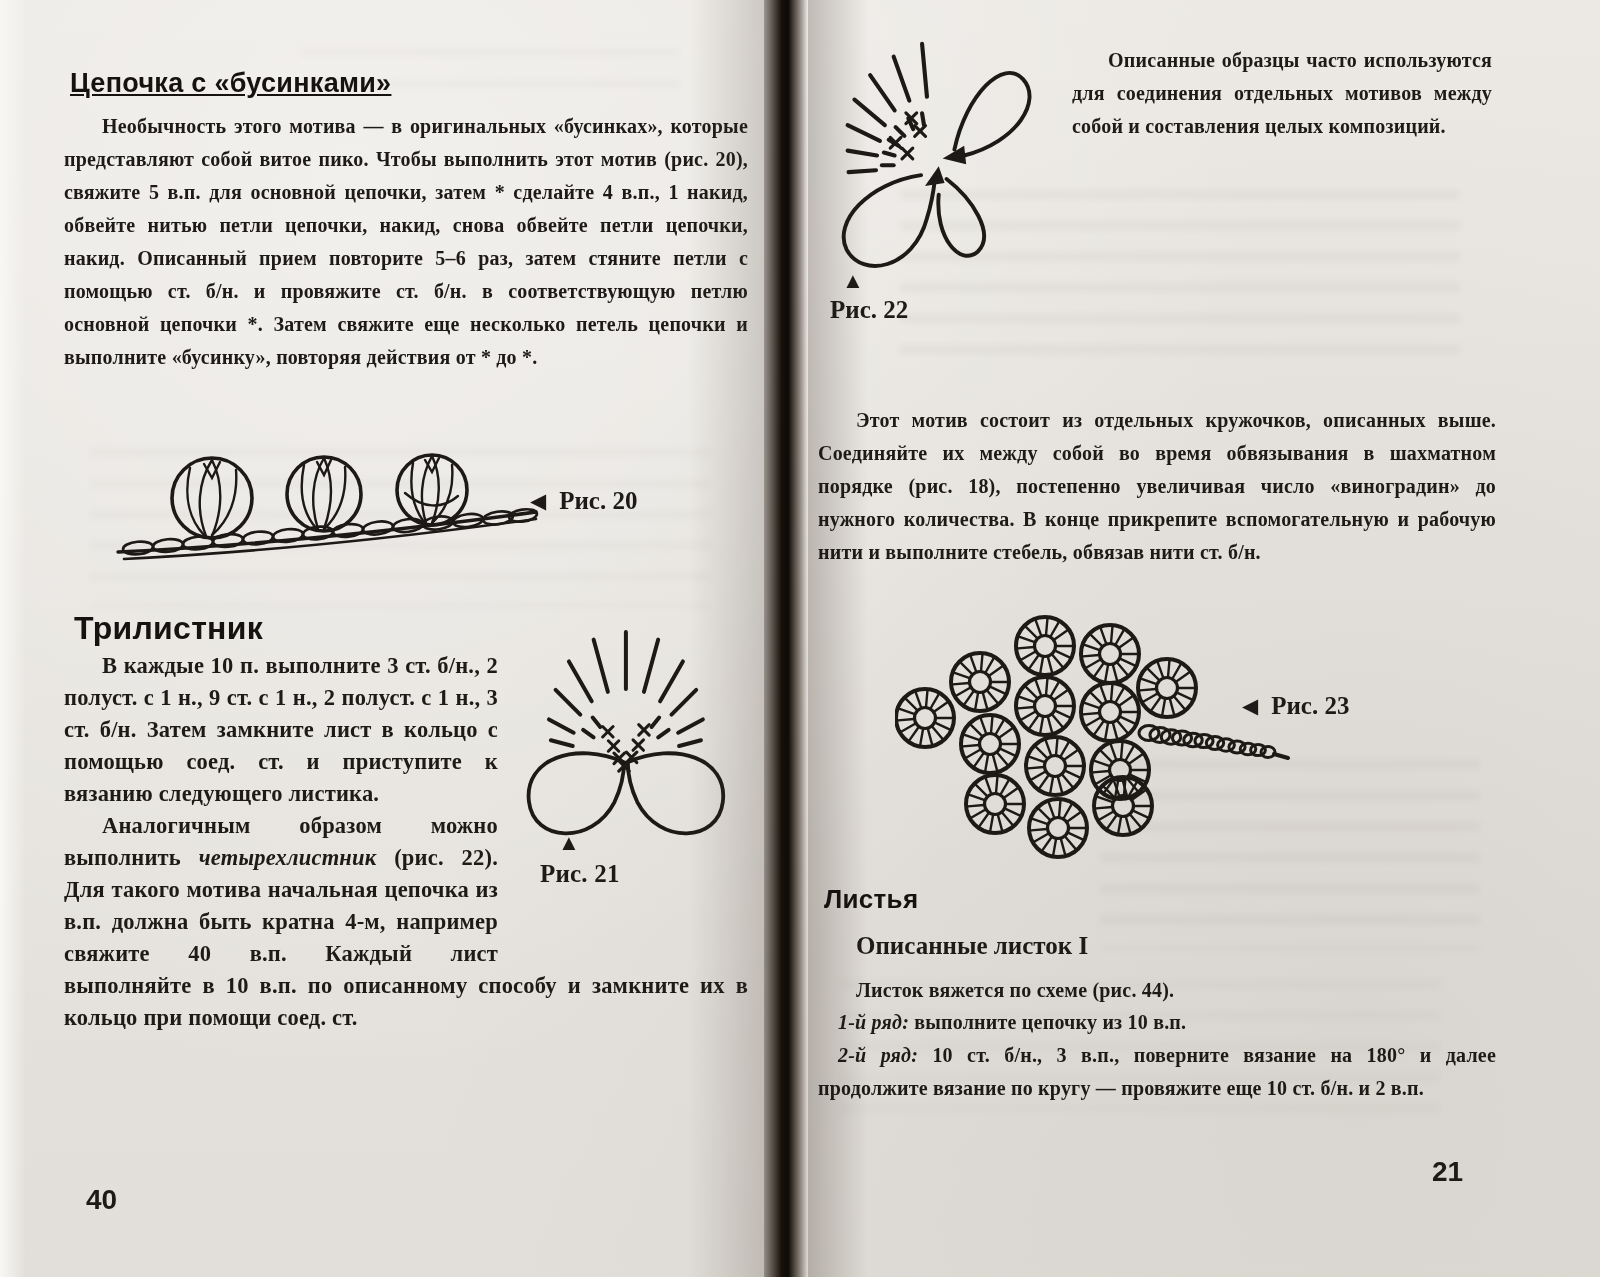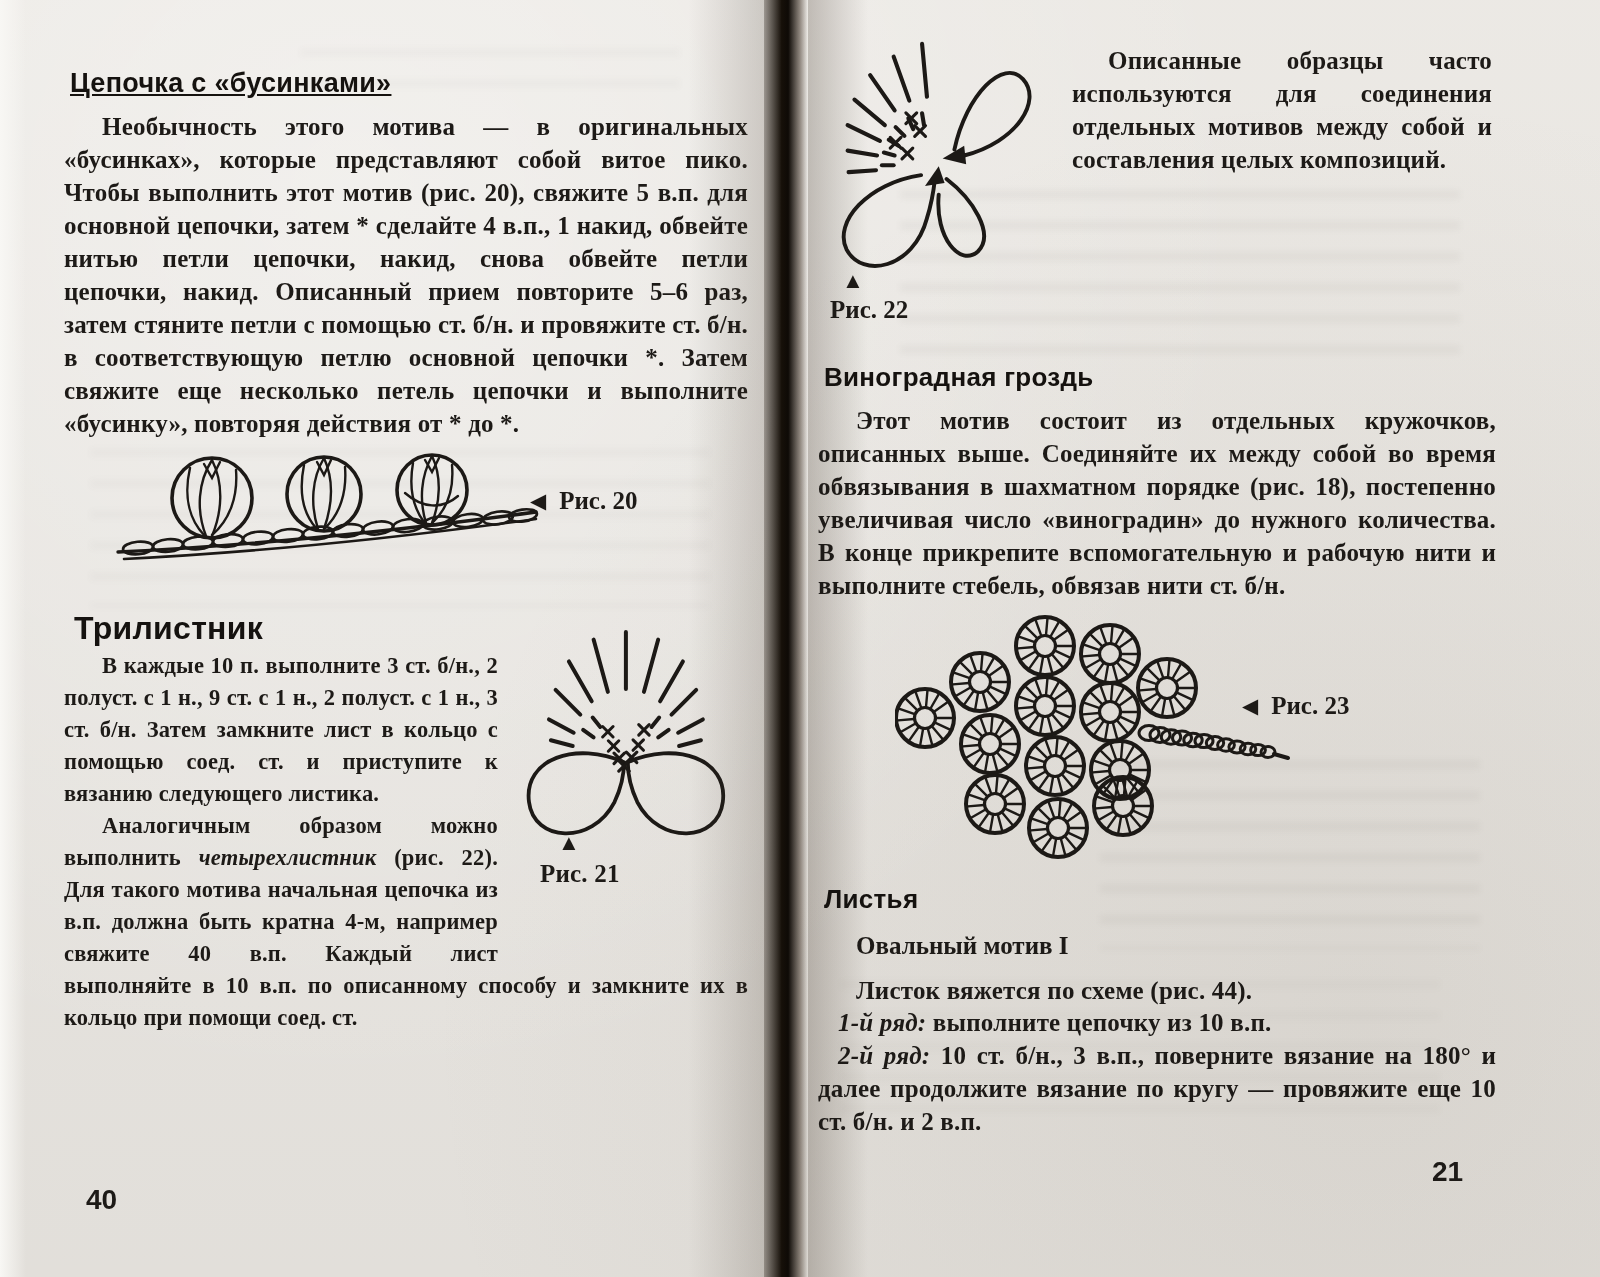--- a/index.html
+++ b/index.html
@@ -23,21 +23,21 @@
   .shade-right-page { position:absolute; left:808px; top:0; width:60px; height:100%;
     background:linear-gradient(90deg,rgba(70,58,46,.28),rgba(70,58,46,0)); }
 
   .page { position:absolute; top:0; height:100%; }
   .page-left { left:0; width:764px; }
   .page-right { left:800px; width:800px; }
 
   h1,h2 { font-family:"Liberation Sans","DejaVu Sans",sans-serif; font-weight:700;
           font-size:27px; letter-spacing:.3px; color:#15120f; }
   .abs { position:absolute; }
-  .body-text { font-weight:700; font-size:25px; line-height:33px; text-align:justify;
+  .body-text { font-weight:700; font-size:20px; line-height:33px; text-align:justify;
                letter-spacing:.2px; color:#1d1a17; }
   .indent { text-indent:38px; }
   .caption { font-weight:700; font-size:25px; white-space:nowrap; }
   .cap-row { display:flex; align-items:center; gap:13px; }
   .marker { font-size:21px; line-height:1; }
   .marker-up { display:block; font-size:22px; margin:0 0 4px 18px; }
   .pagenum { font-family:"Liberation Sans","DejaVu Sans",sans-serif; font-weight:700; font-size:28px; }
 
   
   .sec2-block { font-size:22.5px; line-height:32px; }
@@ -219,21 +219,20 @@
       <polygon class="fill" points="150,112 128,125 152,131"></polygon>
       <polygon class="fill" points="124,133 110,153 130,150"></polygon>
     </svg>
     <div class="abs caption" style="left:30px; top:270px;">
       <span class="marker marker-up" style="margin-left:12px;">▲</span>
       <span>Рис. 22</span>
     </div>
 
     <p class="abs body-text indent" style="left:272px; top:44px; width:420px; text-indent:36px;">Описанные образцы часто используются для соединения отдельных мотивов между собой и составления целых композиций.</p>
 
-    <h2 class="abs" style="left:24px; top:362px; font-size:26px;">Виноградная гроздь</h2>
 
     <p class="abs body-text indent" style="left:18px; top:404px; width:678px;">Этот мотив состоит из отдельных кружочков, описанных выше. Соединяйте их между собой во время обвязывания в шахматном порядке (рис. 18), постепенно увеличивая число «виноградин» до нужного количества. В конце прикрепите вспомогательную и рабочую нити и выполните стебель, обвязав нити ст. б/н.</p>
 
     <svg class="abs" style="left:95px; top:606px;" width="400" height="255" viewBox="0 0 400 255">
       <defs>
         <g id="grape">
           <circle r="29" stroke-width="4"></circle>
           <circle r="10.5" stroke-width="3.2"></circle>
           <g stroke-width="2.4">
             <line x1="11" y1="0" x2="27" y2="0"></line>
@@ -284,21 +283,21 @@
       </g>
       <path class="st" stroke-width="4" d="M379 148 L393 152"></path>
     </svg>
     <div class="abs caption cap-row" style="left:442px; top:692px;">
       <span class="marker">◀</span>
       <span>Рис. 23</span>
     </div>
 
     <h2 class="abs" style="left:24px; top:884px; font-size:26px;">Листья</h2>
 
-    <div class="abs" style="left:56px; top:932px; font-weight:700; font-size:25px;">Овальный мотив I</div>
+    <div class="abs" style="left:56px; top:932px; font-weight:700; font-size:25px;">Описанные листок I</div>
 
     <p class="abs body-text" style="left:56px; top:974px; width:640px; text-align:left;">Листок вяжется по схеме (рис. 44).</p>
 
     <div class="abs body-text" style="left:18px; top:1006px; width:678px;">
       <p style="text-indent:20px;"><span class="em">1-й ряд:</span><span> выполните цепочку из 10 в.п.</span></p>
       <p style="text-indent:20px;"><span class="em">2-й ряд:</span><span> 10 ст. б/н., 3 в.п., поверните вязание на 180° и далее продолжите вязание по кругу — провяжите еще 10 ст. б/н. и 2 в.п.</span></p>
     </div>
 
     <div class="abs pagenum" style="left:632px; top:1156px;">21</div>
   </div>

